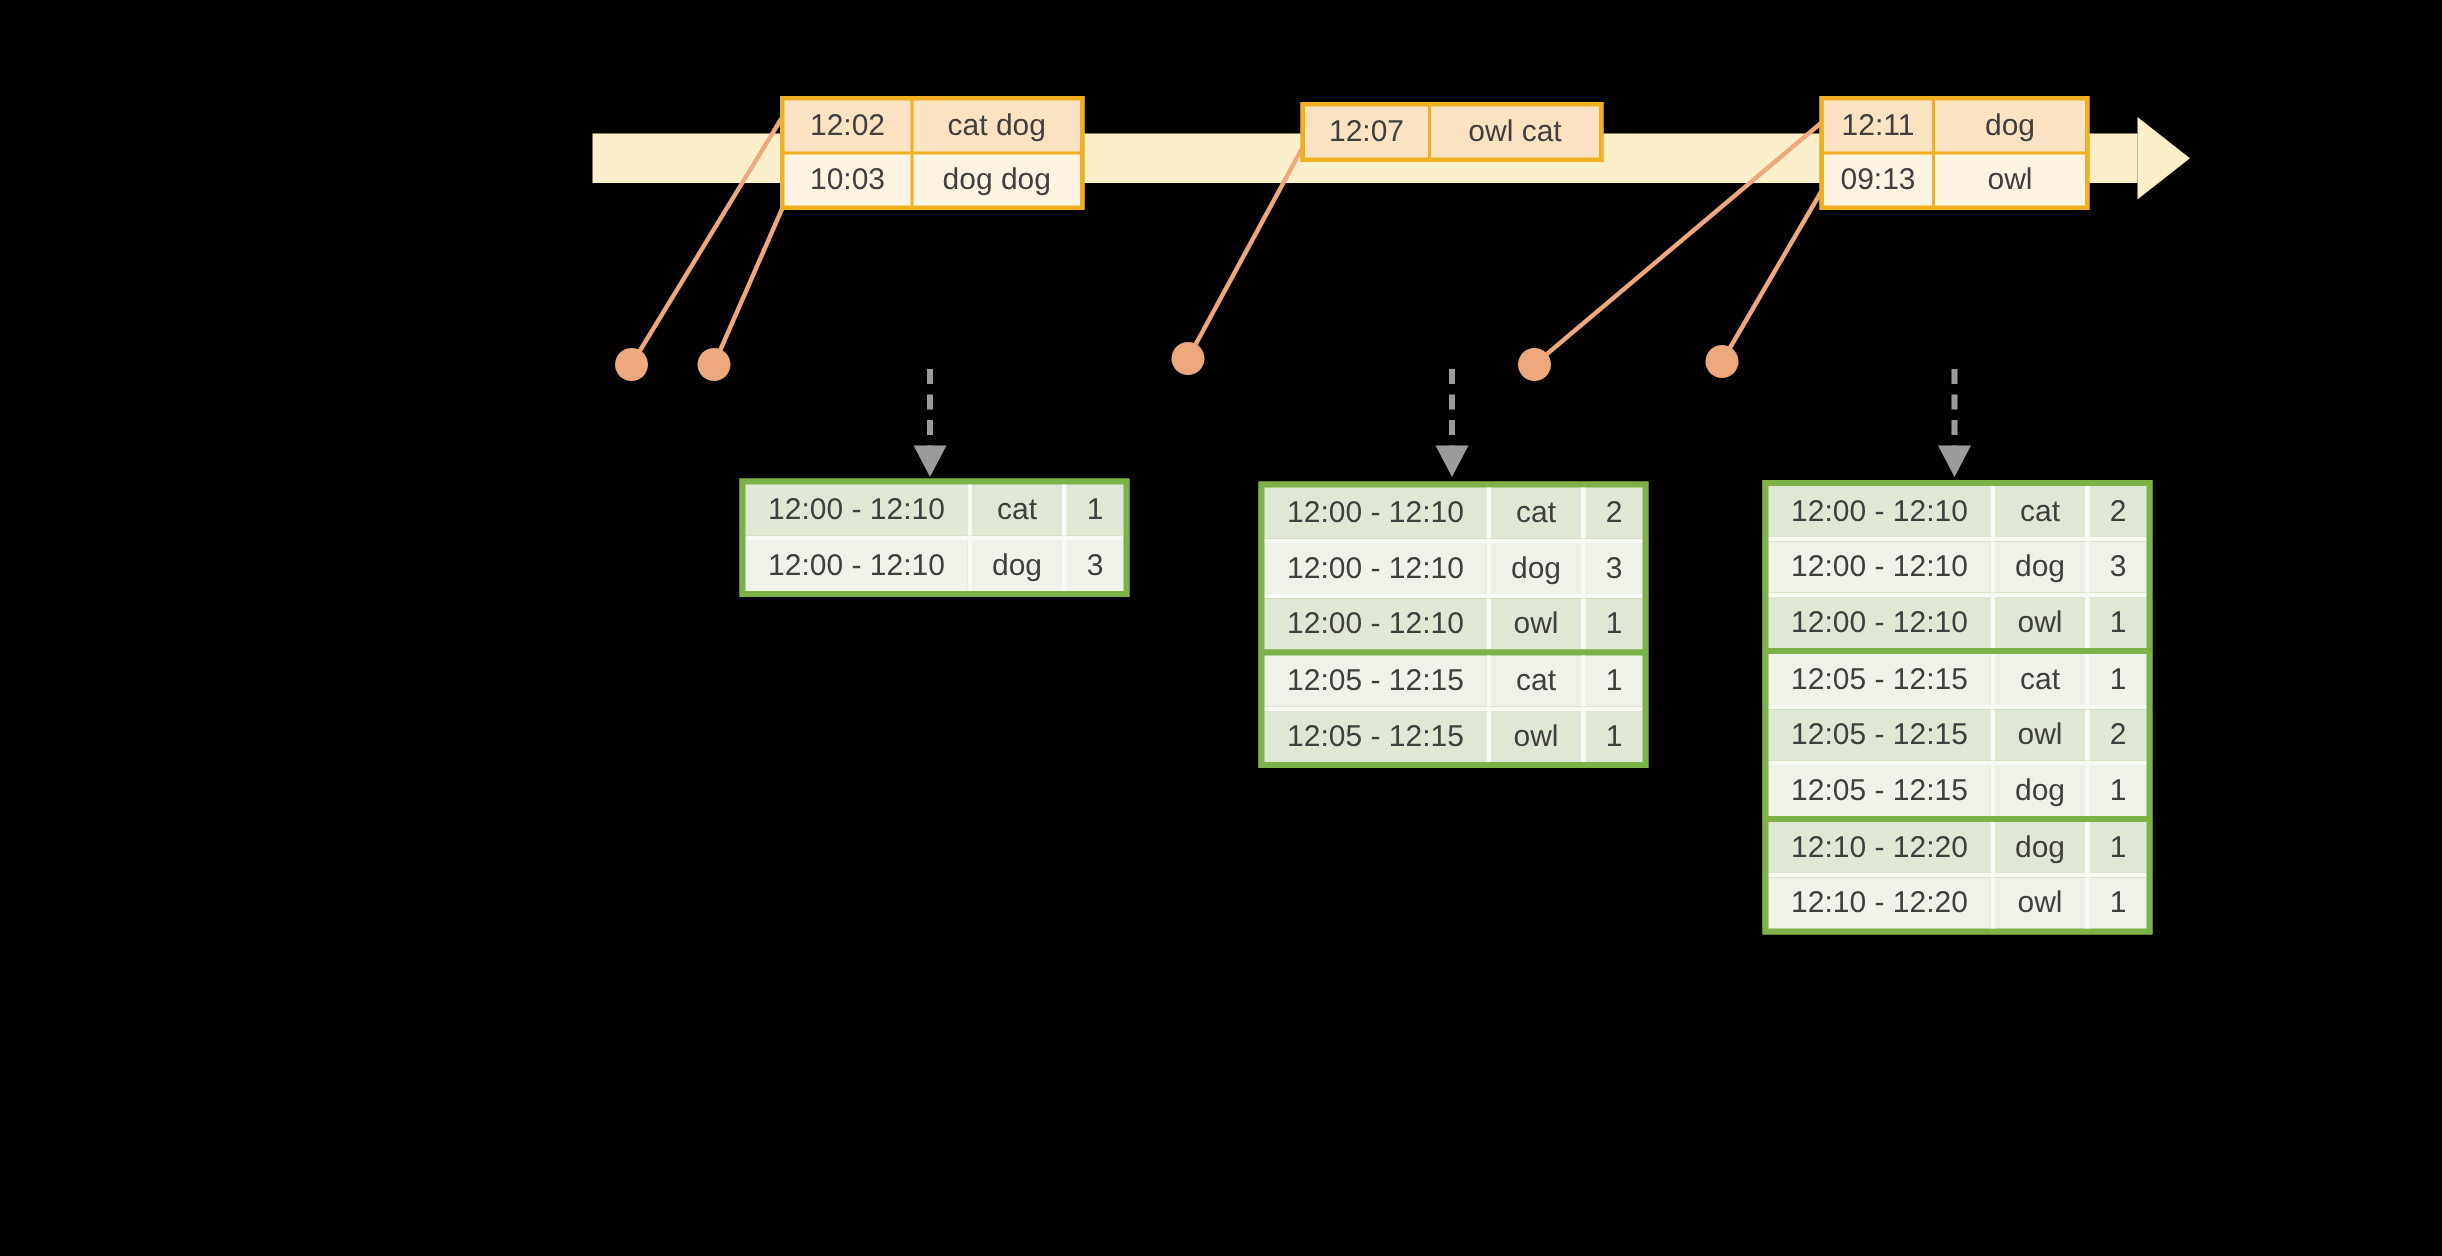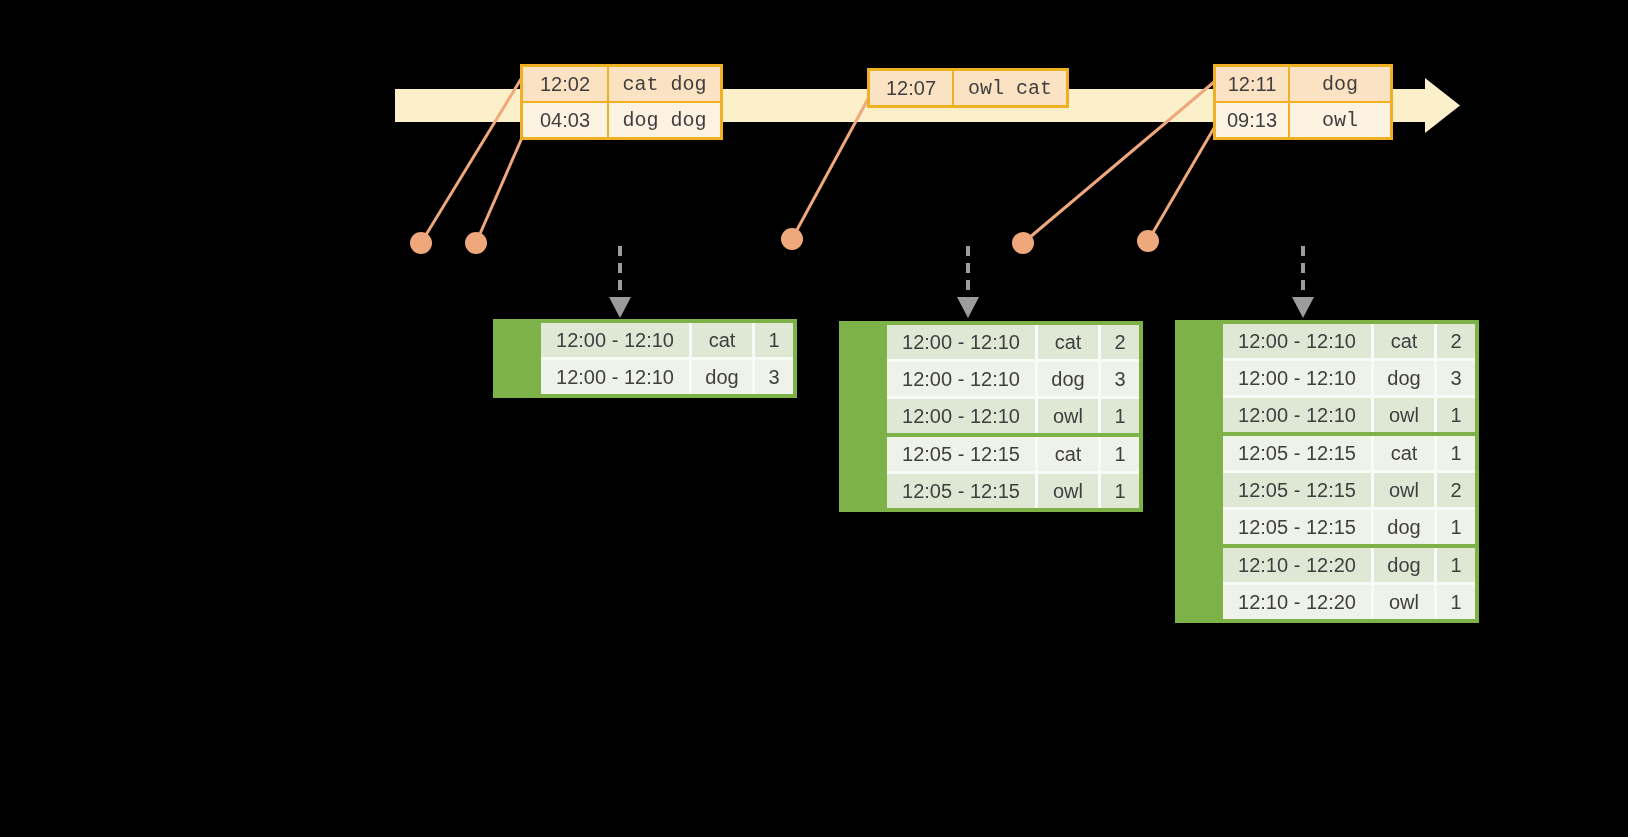--- a/index.html
+++ b/index.html
@@ -26,37 +26,37 @@
     display:flex;flex-direction:column;gap:2px;
     box-sizing:border-box;
   }
   .ev-row{display:flex;gap:2px;flex:1;}
   .ev-cell{
     height:34px;display:flex;align-items:center;justify-content:center;
     font-size:20px;
   }
   .ev-row.dark  .ev-cell{background:var(--event-cell-dark,#fbe2c3);}
   .ev-row.light .ev-cell{background:var(--event-cell-light,#fdf3e3);}
-  .ev-words{flex:1;font-family:Liberation Mono, monospace;}
+  .ev-words{flex:1;}
   #ev1{left:520px;top:64px;width:203px;}
   #ev1 .ev-time{width:84px;}
   #ev2{left:867px;top:68px;width:202px;}
   #ev2 .ev-time{width:82px;}
   #ev3{left:1213px;top:64px;width:180px;}
   #ev3 .ev-time{width:72px;}
 
   
   .rt{
     position:absolute;z-index:2;
     border:4px solid var(--result-border,#7db249);
     background:var(--result-border,#7db249);
     display:flex;flex-direction:column;
     box-sizing:border-box;
   }
-  .rt-row{display:flex;margin-left:44px;}
+  .rt-row{display:flex;}
   .rt-row + .rt-row{border-top:3px solid var(--result-sep,#f8faf5);}
   .rt-row.new-group{border-top:4px solid var(--result-border,#7db249);}
   .rt-cell{
     height:34px;display:flex;align-items:center;justify-content:center;
     font-size:20px;
   }
   .rt-window{width:148px;}
   .rt-word{width:60px;border-left:3px solid var(--result-sep,#f8faf5);}
   .rt-count{width:38px;border-left:3px solid var(--result-sep,#f8faf5);}
   .rt-row.dark  .rt-cell{background:var(--result-cell-dark,#dfe8d4);}
@@ -99,21 +99,21 @@
       <polygon class="dash-head" points="1292,297 1314,297 1303,318"></polygon>
     </g>
   </svg>
 
   <div id="ev1" class="ev-table">
       <div class="ev-row dark">
         <div class="ev-cell ev-time">12:02</div>
         <div class="ev-cell ev-words">cat dog</div>
       </div>
       <div class="ev-row light">
-        <div class="ev-cell ev-time">04:03</div>
+        <div class="ev-cell ev-time">10:03</div>
         <div class="ev-cell ev-words">dog dog</div>
       </div>
     </div>
   <div id="ev2" class="ev-table">
       <div class="ev-row dark">
         <div class="ev-cell ev-time">12:07</div>
         <div class="ev-cell ev-words">owl cat</div>
       </div>
     </div>
   <div id="ev3" class="ev-table">

